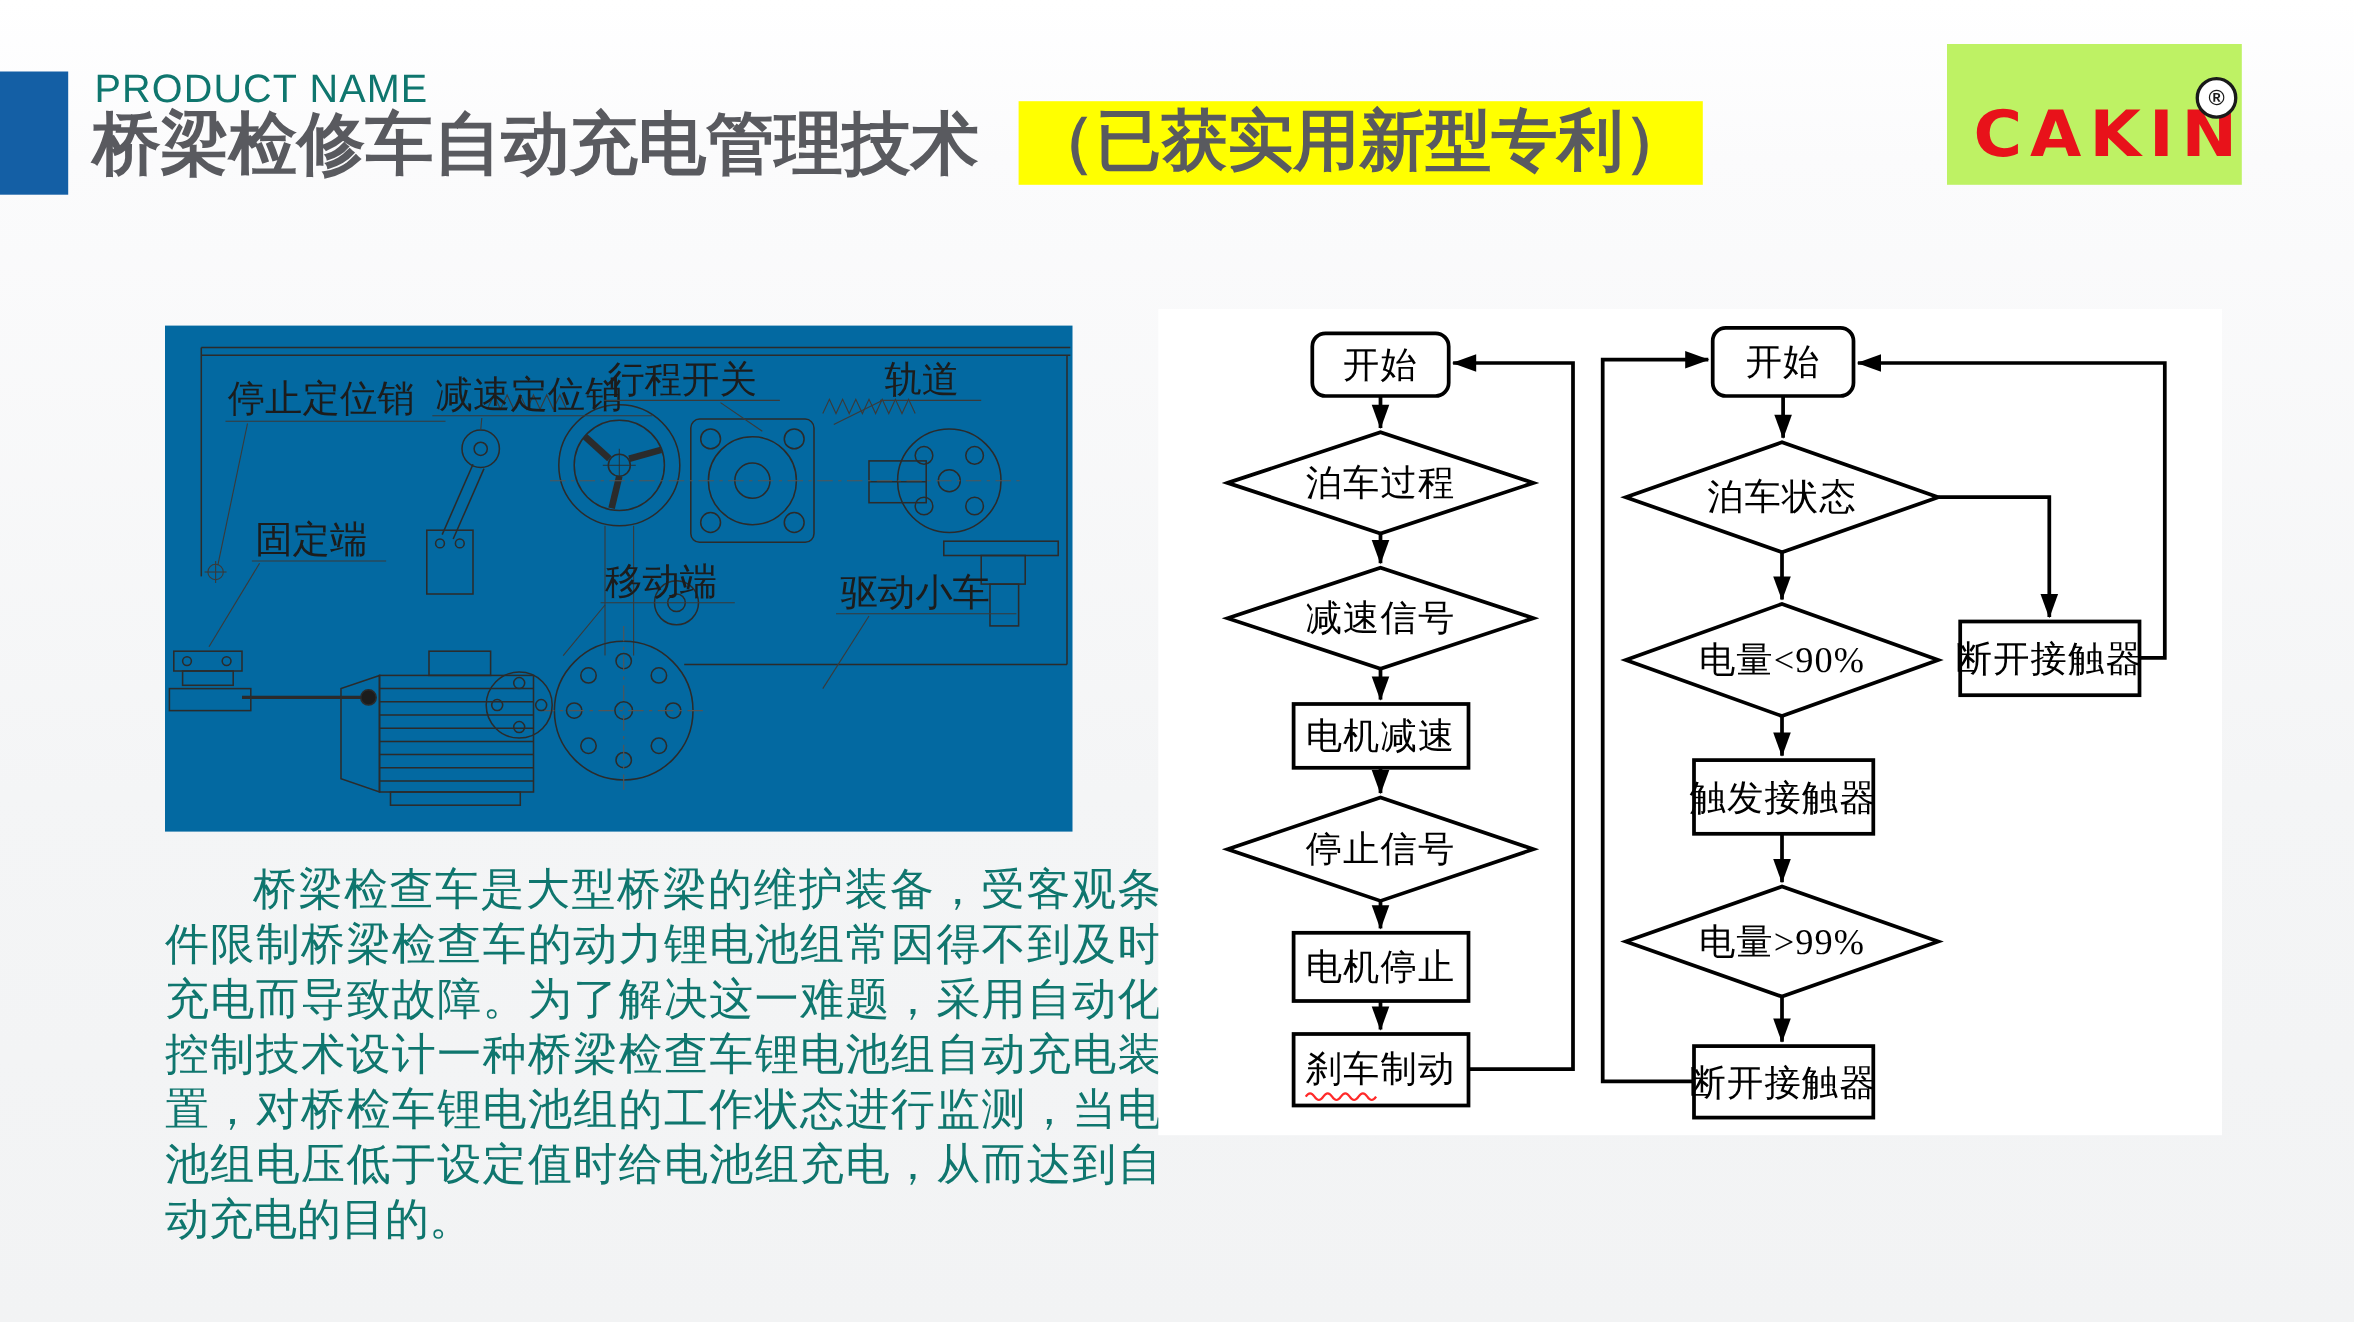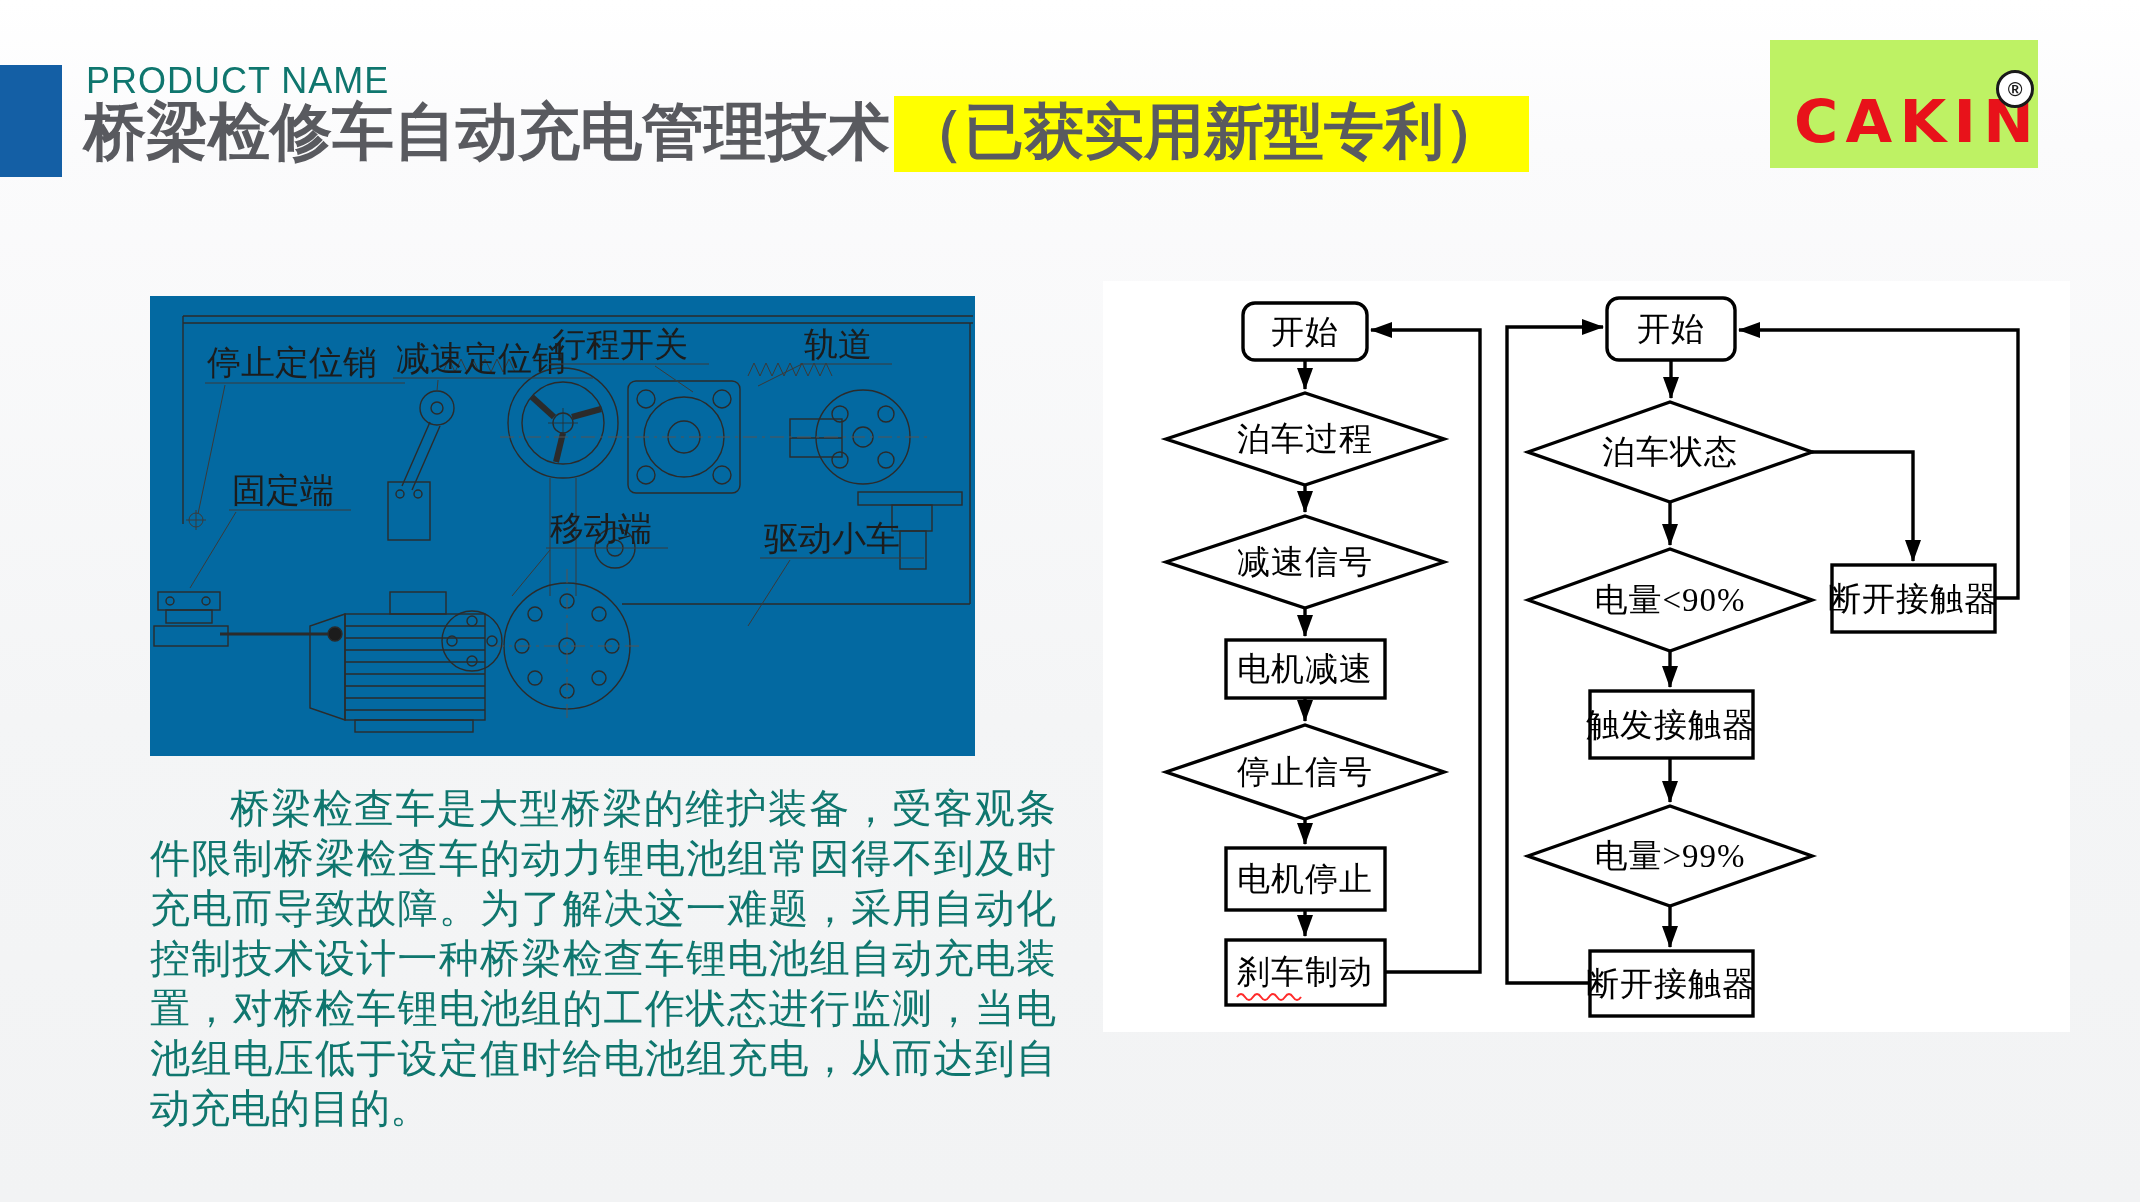--- a/index.html
+++ b/index.html
@@ -4,31 +4,31 @@
 <style>
   html,body{margin:0;padding:0;}
   body{
     width:2140px;height:1202px;position:relative;overflow:hidden;
     background:linear-gradient(180deg,#ffffff 0%,#fbfbfc 12%,#f4f5f6 60%,#f2f3f4 100%);
     font-family:"Liberation Sans","DejaVu Sans",sans-serif;
   }
   .accent-bar{position:absolute;left:0;top:65px;width:62px;height:112px;background:#145fa5;}
   .eyebrow{position:absolute;left:86px;top:60px;font-size:36px;font-weight:400;
     color:#0f766e;letter-spacing:1px;}
-  .title-row{position:absolute;left:84px;top:92px;display:flex;align-items:flex-end;white-space:nowrap;}
+  .title-row{position:absolute;left:84px;top:92px;display:flex;align-items:flex-start;white-space:nowrap;gap:16px;}
   .page-title{font-size:62px;font-weight:bold;color:#595a5f;letter-spacing:0px;line-height:80px;}
-  .title-highlight{margin-left:4px;font-size:60px;font-weight:bold;color:#595a5f;
-    background:#ffff00;padding:2px 25px 6px 10px;line-height:68px;}
+  .title-highlight{margin-left:20px;font-size:60px;font-weight:bold;color:#595a5f;
+    background:#ffff00;padding:2px 12px 6px 10px;line-height:68px;}
   .logo-box{position:absolute;left:1770px;top:40px;width:268px;height:128px;background:#bef264;}
   .logo-text{position:absolute;left:24px;top:48px;font-size:58px;font-weight:bold;color:#e8121a;
     letter-spacing:7px;font-family:"DejaVu Sans","Liberation Sans",sans-serif;transform:scaleX(1.04);transform-origin:left;}
   .reg-mark{position:absolute;left:226px;top:30px;width:32px;height:32px;border:3px solid #1a1a1a;
     border-radius:50%;color:#1a1a1a;font-size:20px;font-weight:bold;line-height:32px;text-align:center;background:#fff;}
   .drawing-panel{position:absolute;left:150px;top:296px;width:825px;height:460px;background:#0369a1;}
-  .flow-panel{position:absolute;left:1103px;top:281px;width:967px;height:751px;background:#ffffff;}
+  .flow-panel{position:absolute;left:1053px;top:281px;width:967px;height:751px;background:#ffffff;}
   .para{position:absolute;left:150px;top:784px;width:906px;margin:0;
     font-family:"Liberation Serif","DejaVu Serif",serif;
     font-size:40px;line-height:50px;color:#0f766e;text-align:justify;text-indent:2em;}
   svg text.dlabel{font-family:"Liberation Serif","DejaVu Serif",serif;font-size:34px;fill:#1c1c1c;}
   svg text.ftext{font-family:"Liberation Serif","DejaVu Serif",serif;font-size:33px;fill:#000;
     text-anchor:middle;letter-spacing:1px;}
   svg .cad{stroke:#2b2b2b;fill:none;stroke-width:1.4;}
   svg .cadthin{stroke:#3a3a3a;fill:none;stroke-width:1;}
   svg .cline{stroke:#555;fill:none;stroke-width:1;stroke-dasharray:14 5 3 5;}
   svg .shape{fill:#ffffff;stroke:#000;stroke-width:3.4;}

